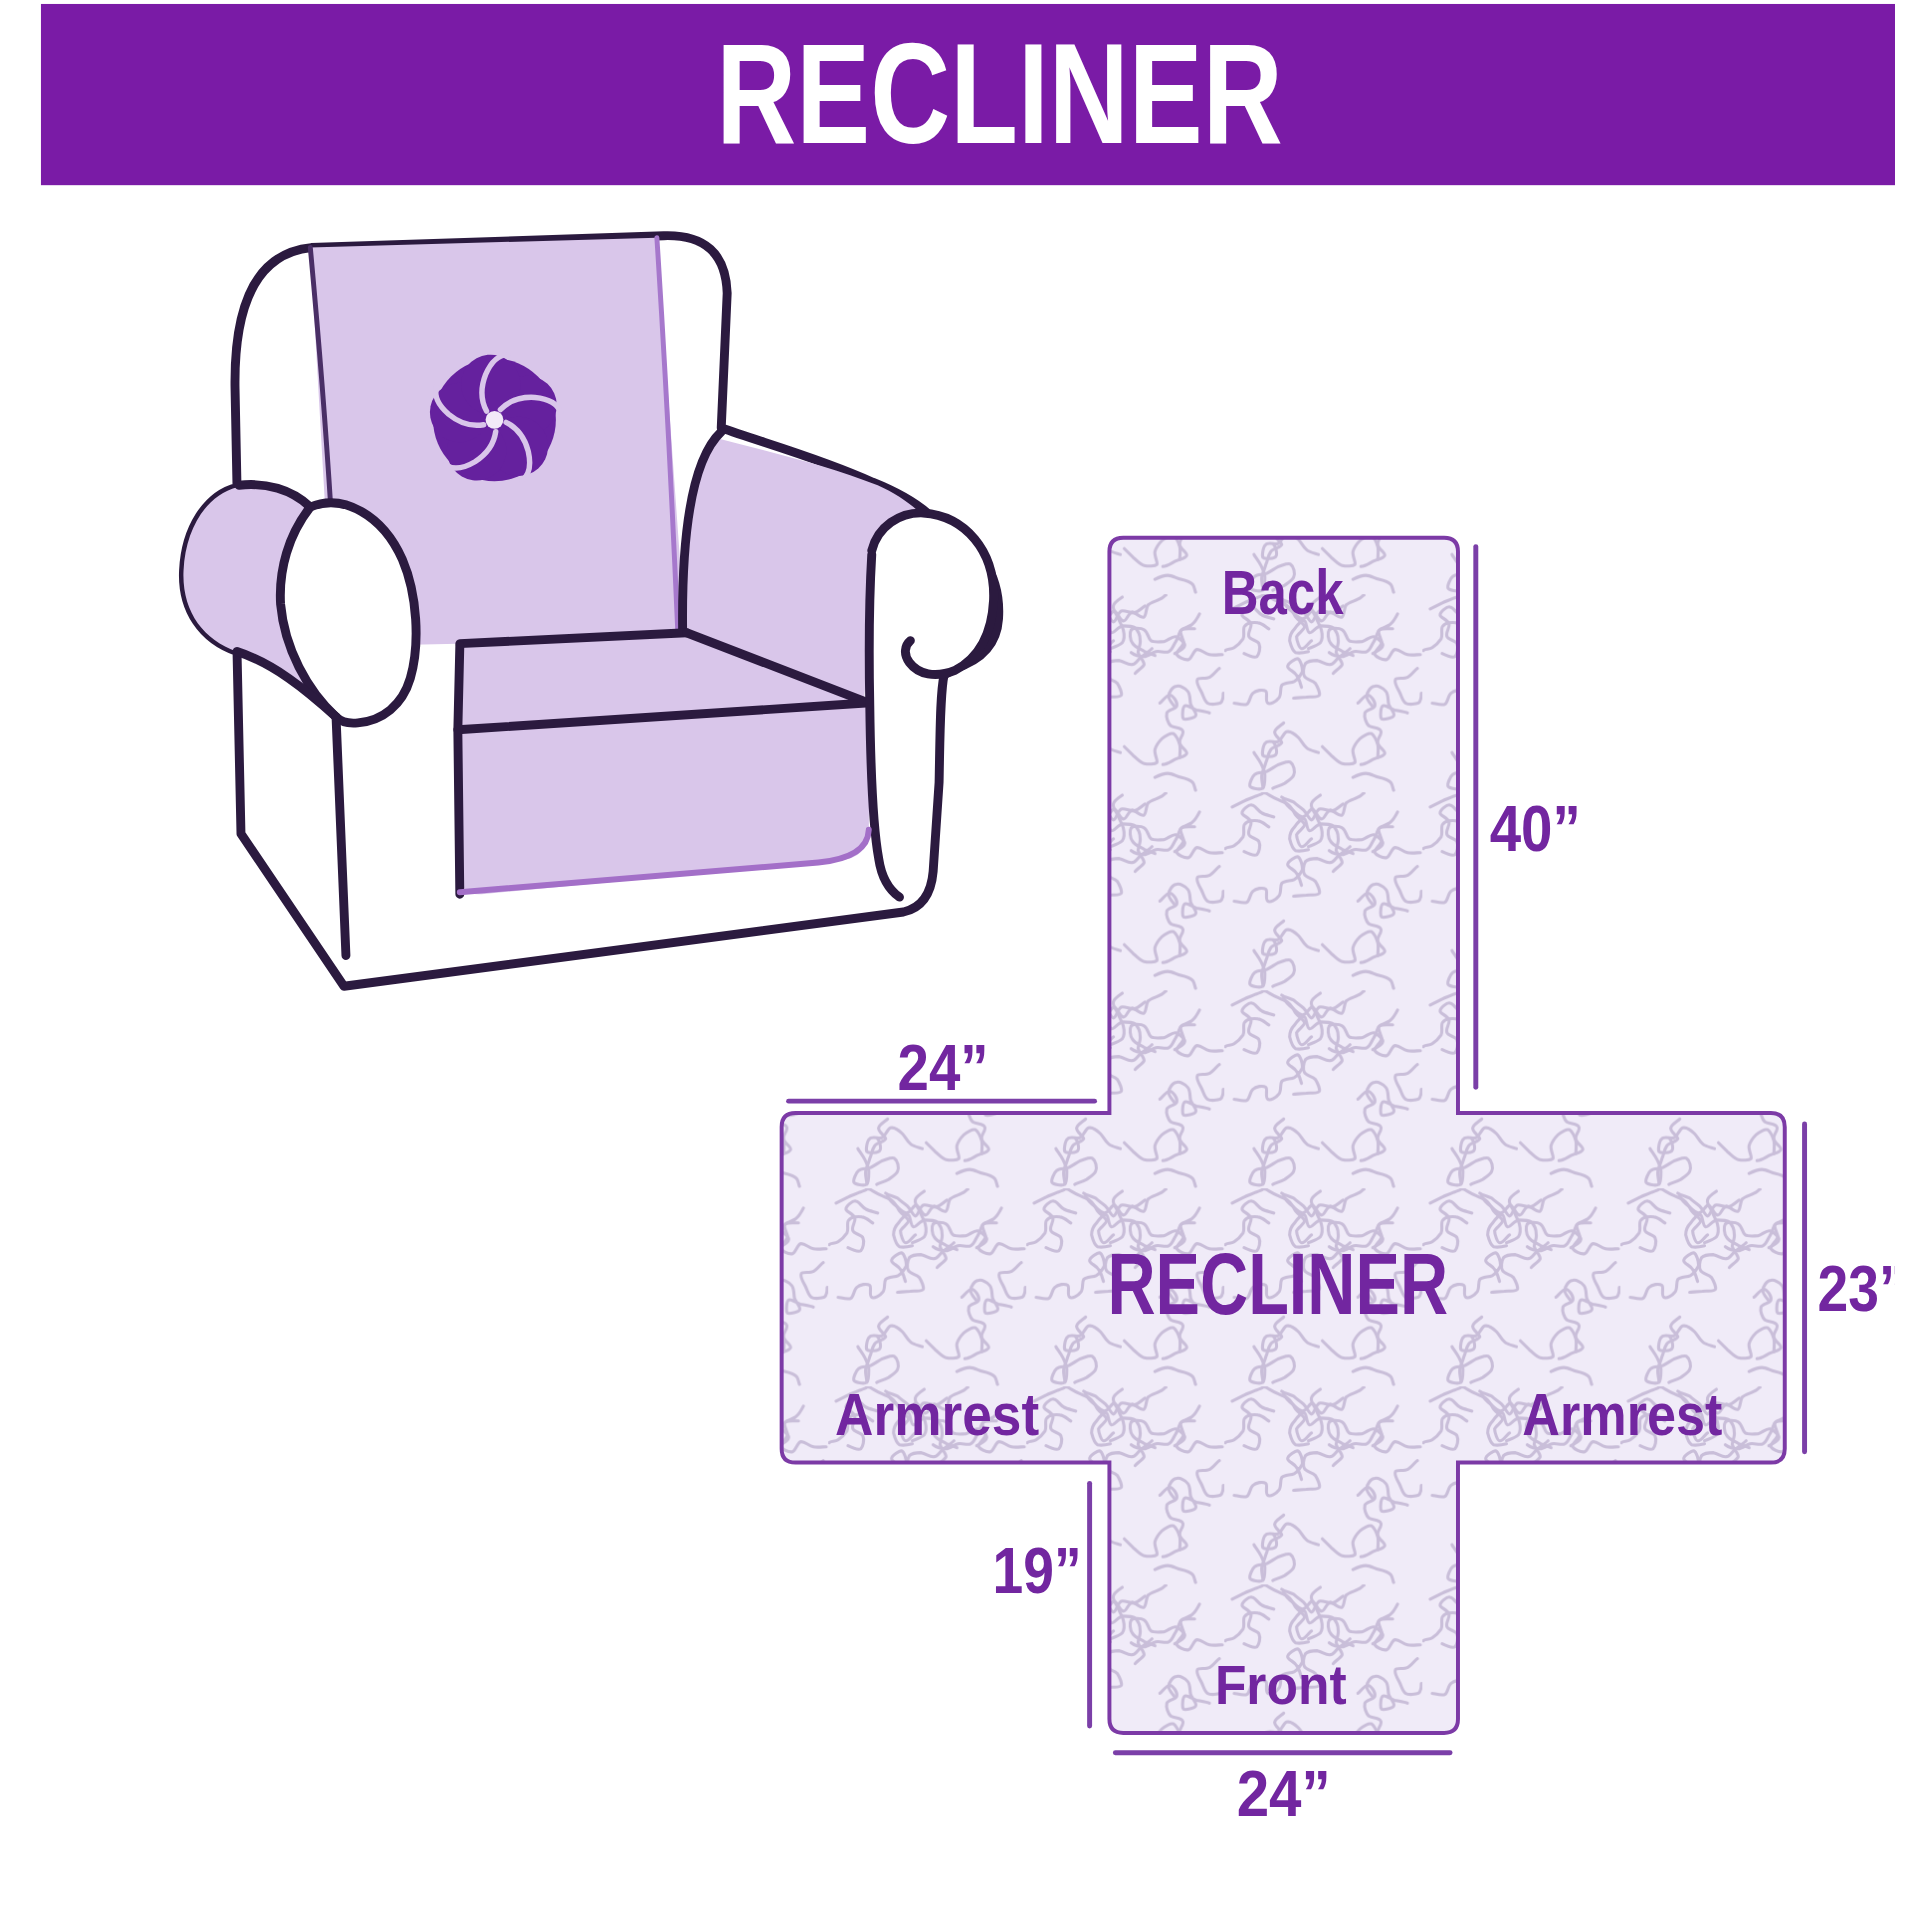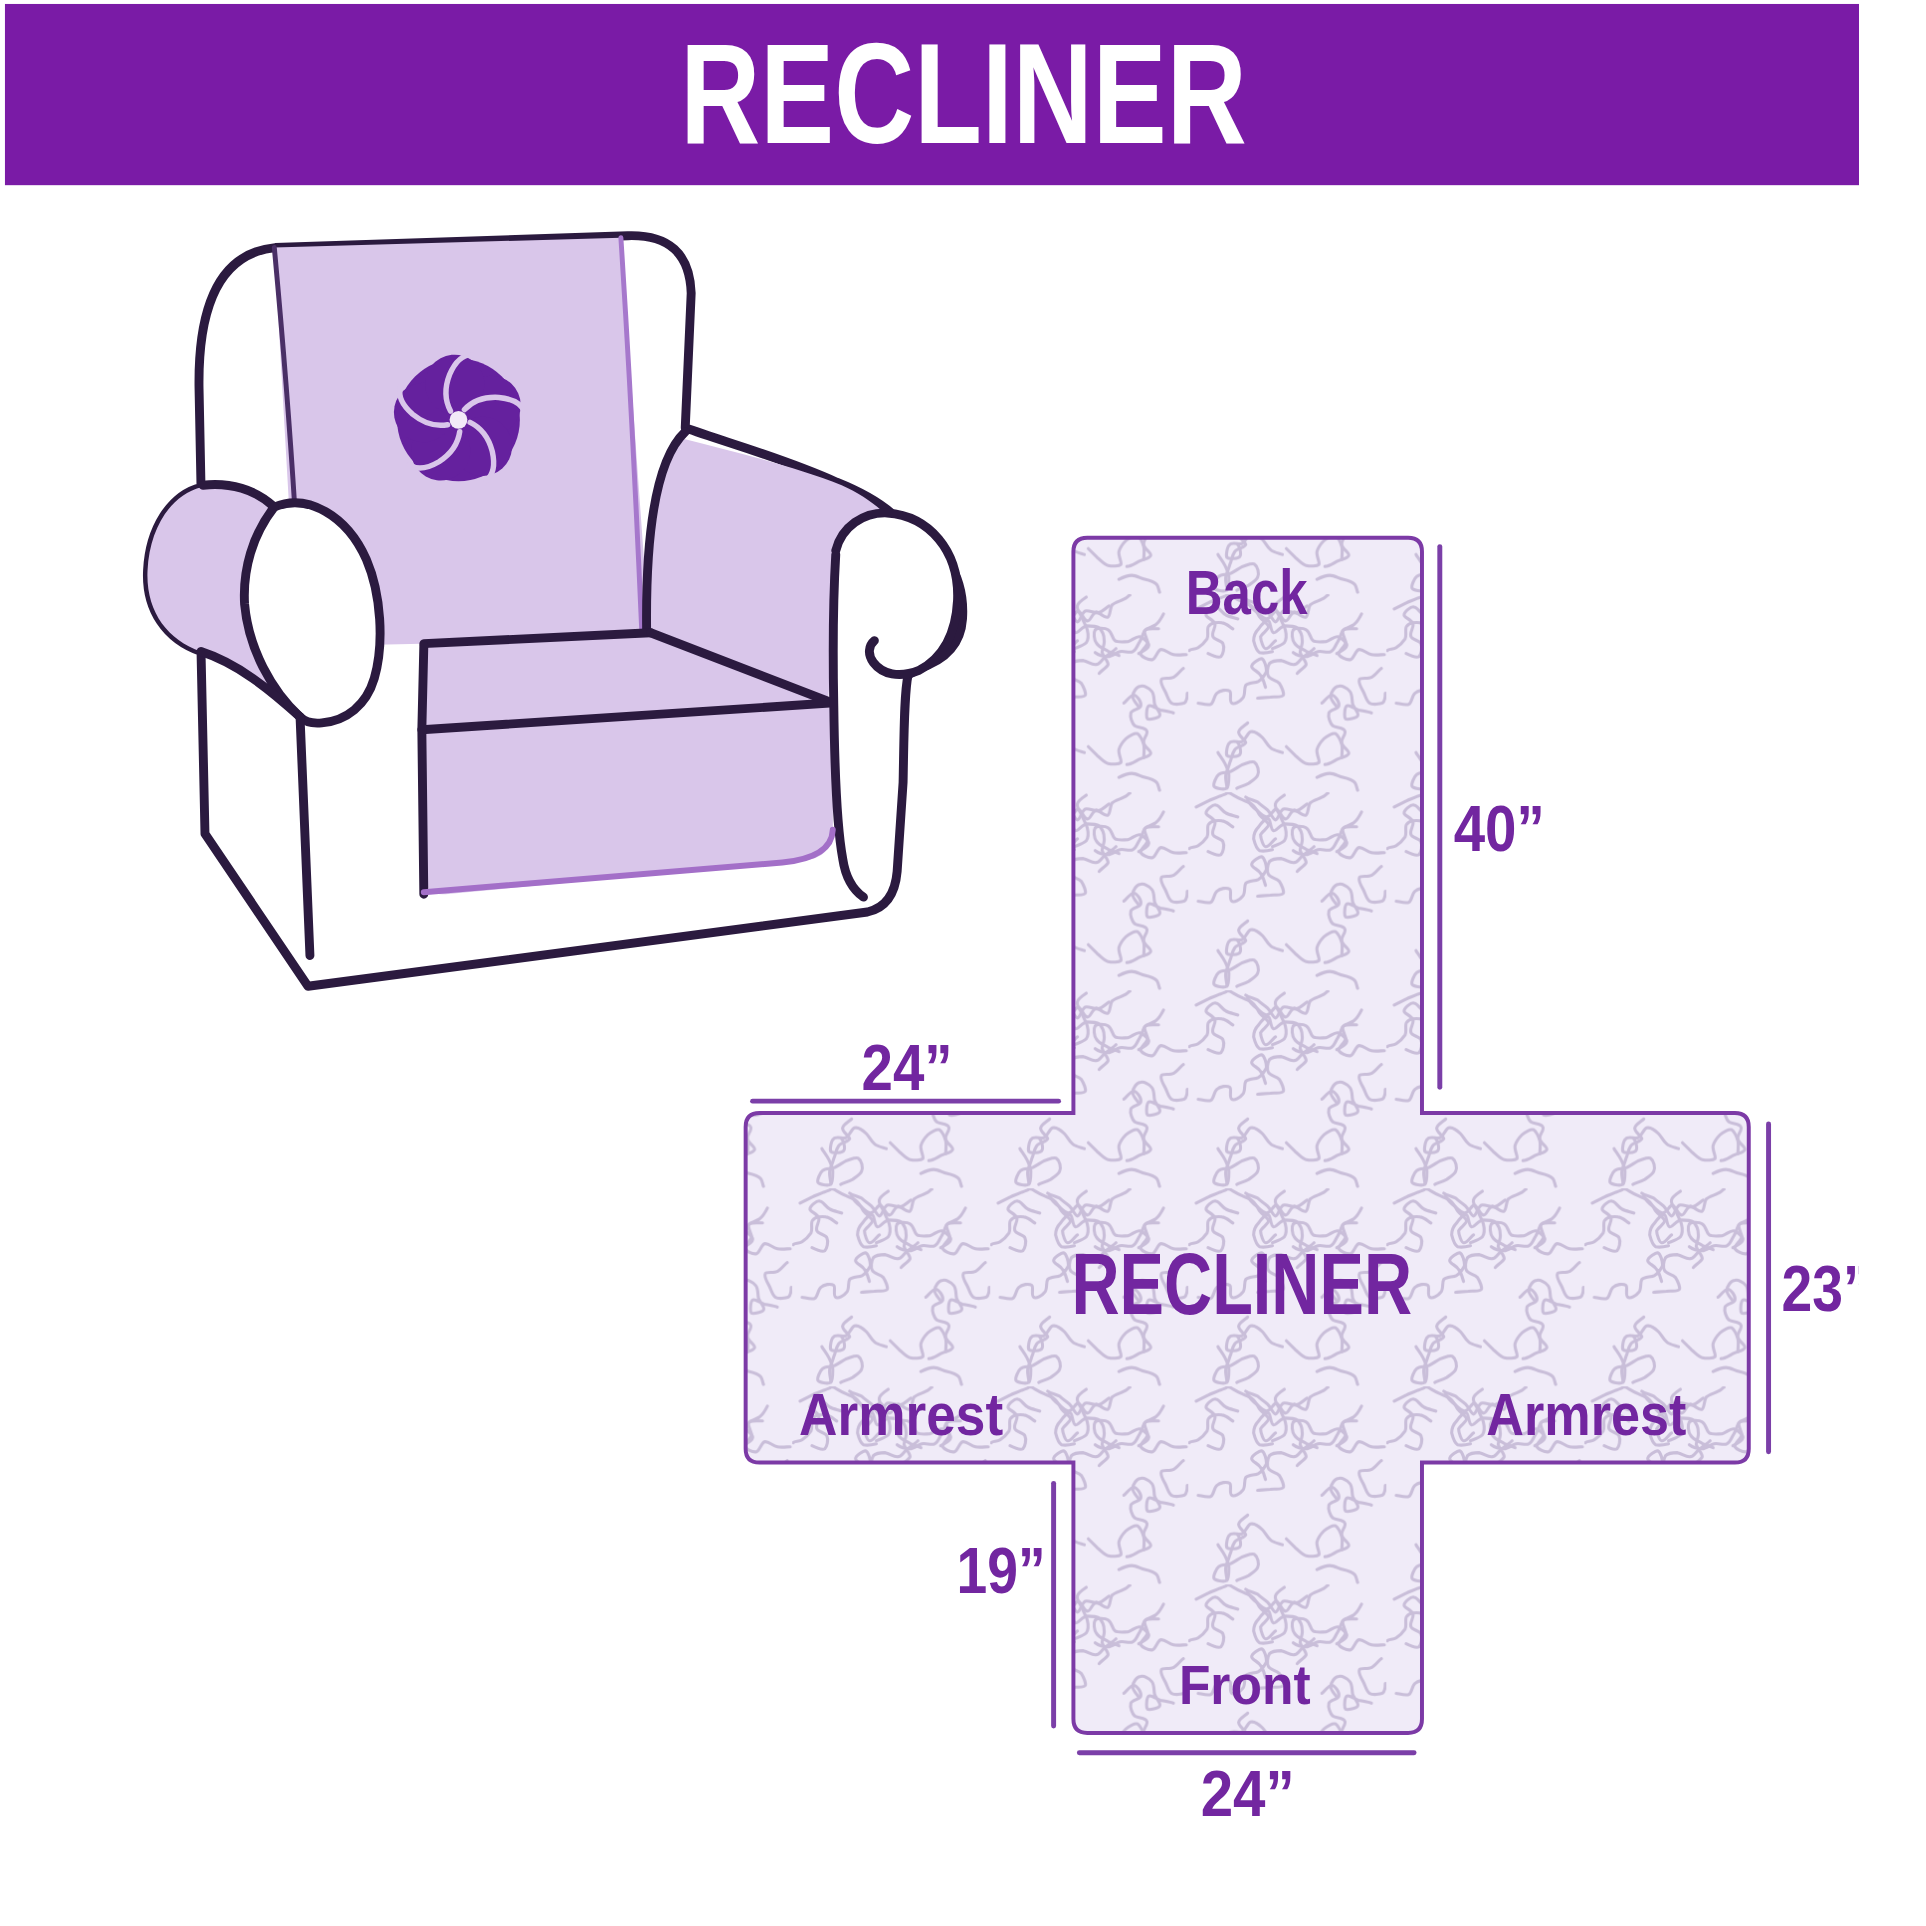--- a/index.html
+++ b/index.html
@@ -1,17 +1,17 @@
 <!DOCTYPE html>
 <html><head>
 <meta charset="utf-8">
 <style>
   html,body{margin:0;padding:0;background:#ffffff;}
   #canvas{position:relative;width:1859px;height:1927px;background:#ffffff;overflow:hidden;
-          font-family:"Liberation Sans", sans-serif;}
+          font-family:"Liberation Sans", sans-serif;margin-left:36px;}
 </style>
 </head>
 <body>
 <div id="canvas">
 <svg width="1927" height="1927" viewBox="0 0 1946 1946">
   <defs>
     <pattern id="stipple" width="200" height="200" patternUnits="userSpaceOnUse">
       <rect width="200" height="200" fill="#f0ebf8"></rect>
       <g fill="none" stroke="#c9bed9" stroke-width="3.1" stroke-linecap="round">
         <path d="M8,15C10,14 16,11 20,9C23,7 28,6 32,4C35,3 38,2 39,1C41,0 39,-0 42,1C44,2 49,5 53,7C57,9 62,10 65,13C68,15 70,20 72,23C75,27 81,30 81,33C81,36 74,40 73,43C73,47 76,55 78,55C81,56 86,48 88,47"></path>

